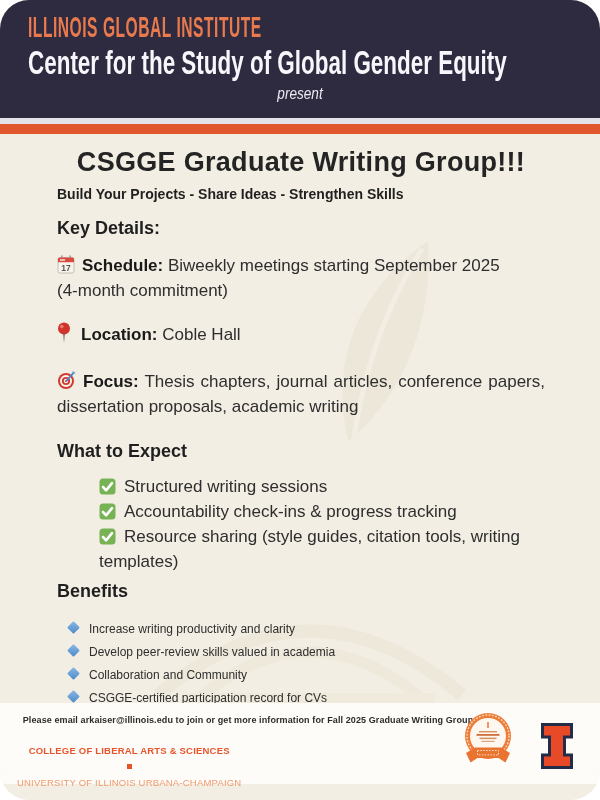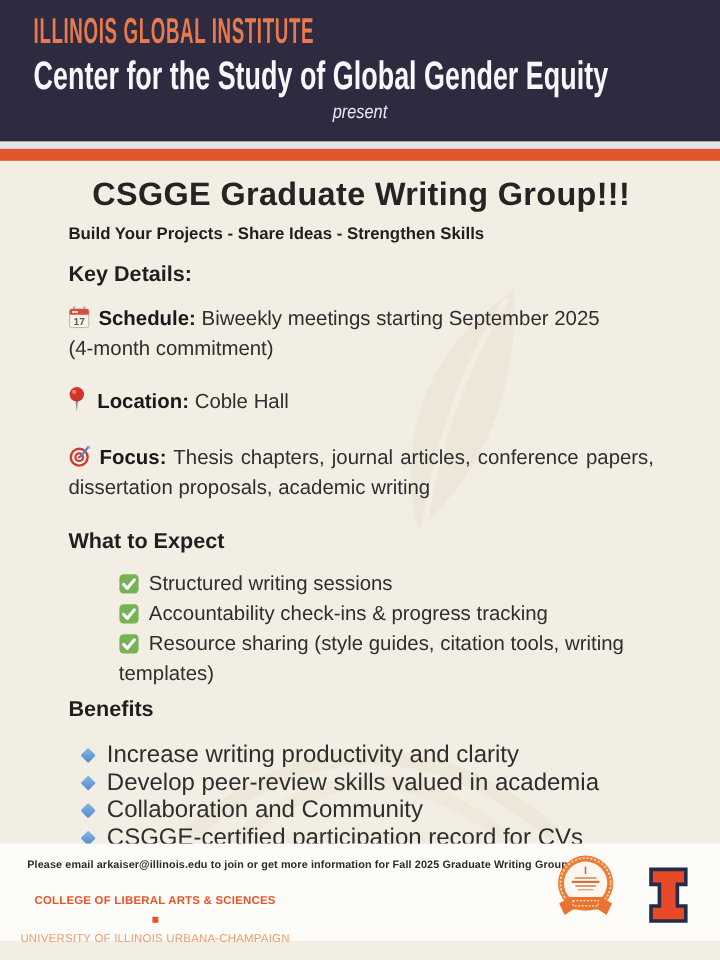--- a/index.html
+++ b/index.html
@@ -1,20 +1,21 @@
 <!DOCTYPE html>
 <html><head>
 <meta charset="utf-8">
 <style>
   html,body { margin:0; padding:0; }
   .page {
     position:relative; width:600px; height:800px; overflow:hidden;
     background:#f3eee3;
     font-family:"Liberation Sans", sans-serif;
     color:#2d2d2d;
+    border-radius:29px;
   }
   
   .masthead { height:118px; background:#2e2a40; box-sizing:border-box; padding-top:11px; }
   .masthead-inner { padding-left:28px; }
   .institute {
     color:#e87a4e; font-weight:bold; font-size:30px; line-height:31px;
     letter-spacing:1px; white-space:nowrap;
     transform:scaleX(.52); transform-origin:left center;
   }
   .center-name {
@@ -46,21 +47,21 @@
   .p-schedule { margin-top:16px; max-width:445px; }
   .p-location { margin-top:20px; }
   .p-focus { margin-top:21px; max-width:500px; text-align:justify; }
 
   .icon { display:inline-block; vertical-align:-3px; margin-right:7px; }
   .icon-pin { vertical-align:-4px; margin-right:10px; }
 
   ul { margin:0; padding:0; list-style:none; }
   .checklist { margin-top:14px; max-width:515px; font-size:17px; line-height:22px; color:#2e2e2e;margin-left:42px; }
   .checklist .icon { vertical-align:-3px; margin-right:8px; }
-  .benefits { margin-top:16px; padding-left:12px; font-size:20px; line-height:23px; color:#2e2e2e; }
+  .benefits { margin-top:16px; padding-left:12px; font-size:12px; line-height:23px; color:#2e2e2e; }
   .diamond {
     display:inline-block; width:9px; height:9px; margin:0 11px 1px 0;
     background:linear-gradient(135deg,#8ab6e6,#4e8bc9);
     transform:rotate(45deg); border-radius:1px;
   }
 
   
   .footer { position:absolute; left:0; bottom:16px; width:600px; height:81px; background:#fdfcf9; }
   .contact {
     width:496px; padding-top:12px; text-align:center;

